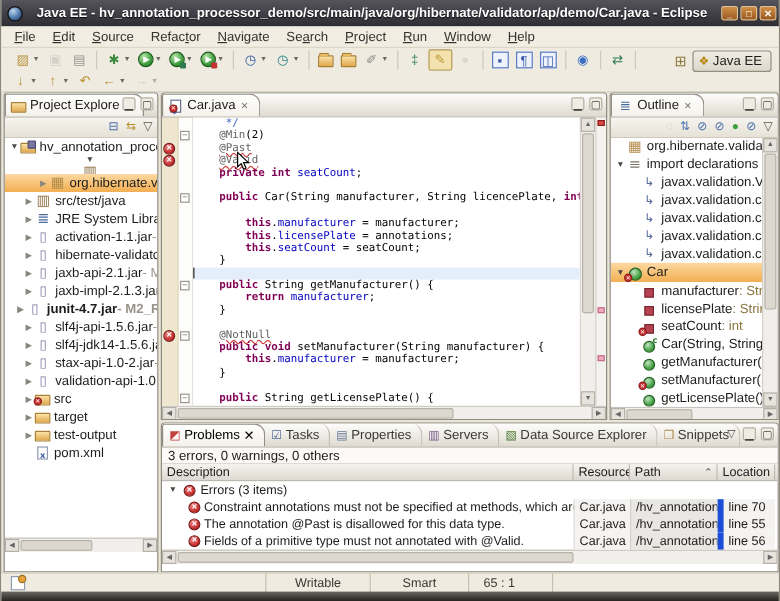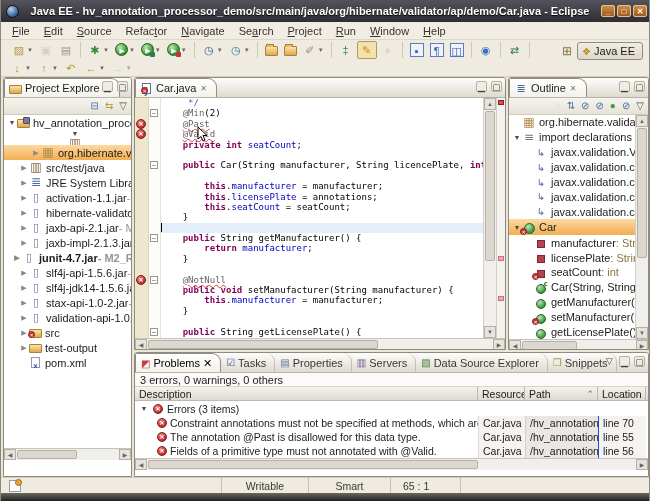--- a/index.html
+++ b/index.html
@@ -134,21 +134,21 @@
   
   .psummary { height:14px; border-bottom:1px solid #d8d4ca; padding-left:5px; line-height:14px;
     font-size:11px; background:#fbfaf8; }
   .phead { height:14px; display:flex; background:linear-gradient(#f5f3ef,#ddd9d1); border-bottom:1px solid #bdb9b0;
     font-size:10.5px; }
   .phc { border-right:1px solid #bdb9b0; padding:0 4px; line-height:14px; overflow:hidden; white-space:nowrap; position:relative; }
   .prow { height:14px; display:flex; font-size:10.5px; align-items:center; }
   .pc { padding:0 4px; line-height:14px; overflow:hidden; white-space:nowrap; height:14px; display:flex; align-items:center; gap:3px; }
   .pc.res { background:#f4f3f1; border-left:1px solid #dedbd4; }
   .pc.path { background:#e9e7e3; border-left:1px solid #d4d1ca; }
-  .pc.loc { background:#f4f3f1; border-left:1px solid #1d4ed8; }
+  .pc.loc { background:#f4f3f1; border-left:5px solid #1d4ed8; }
   .grow { height:15px; display:flex; align-items:center; gap:4px; font-size:10.5px; padding-left:4px; }
   
   .statusbar { position:absolute; left:0; top:477px; width:650px; height:16px; background:#efebe0;
     border-top:1px solid #cfcabd; display:flex; align-items:center; font-size:10.5px; color:#3a3832; }
   .stcell { height:16px; line-height:16px; padding:0 12px; border-right:1px solid #c5c0b4; }
   .sticon { width:12px; height:12px; margin-left:8px; background:#fff; border:1px solid #8f9bb0; position:relative; }
   .sticon::after { content:""; position:absolute; right:-2px; top:-2px; width:5px; height:5px; border-radius:50%; background:#e8a33c; border:1px solid #a06f1d; }
   .bottomstrip { position:absolute; left:0; top:493px; width:650px; height:8px; background:linear-gradient(#6a675f,#23221f); }
   .cursor-svg { position:absolute; z-index:50; }
 </style>
@@ -391,20 +391,25 @@
           <span class="arrow c">▶</span>
           <span class="ic ic-jar"></span>
           <span class="lab">validation-api-1.0.0.GA</span>
         </div>
         <div class="trow" style="padding-left: 15px;">
           <span class="arrow c">▶</span>
           <span class="ic ic-folderx">
             <span class="ovx">✕</span>
           </span>
           <span class="lab">src</span>
+        </div>
+        <div class="trow" style="padding-left: 15px;">
+          <span class="arrow c">▶</span>
+          <span class="ic ic-folder"></span>
+          <span class="lab">target</span>
         </div>
         <div class="trow" style="padding-left: 15px;">
           <span class="arrow c">▶</span>
           <span class="ic ic-folder"></span>
           <span class="lab">test-output</span>
         </div>
         <div class="trow" style="padding-left: 15px;">
           <span class="arrow"></span>
           <span class="ic ic-xml"></span>
           <span class="lab">pom.xml</span>

